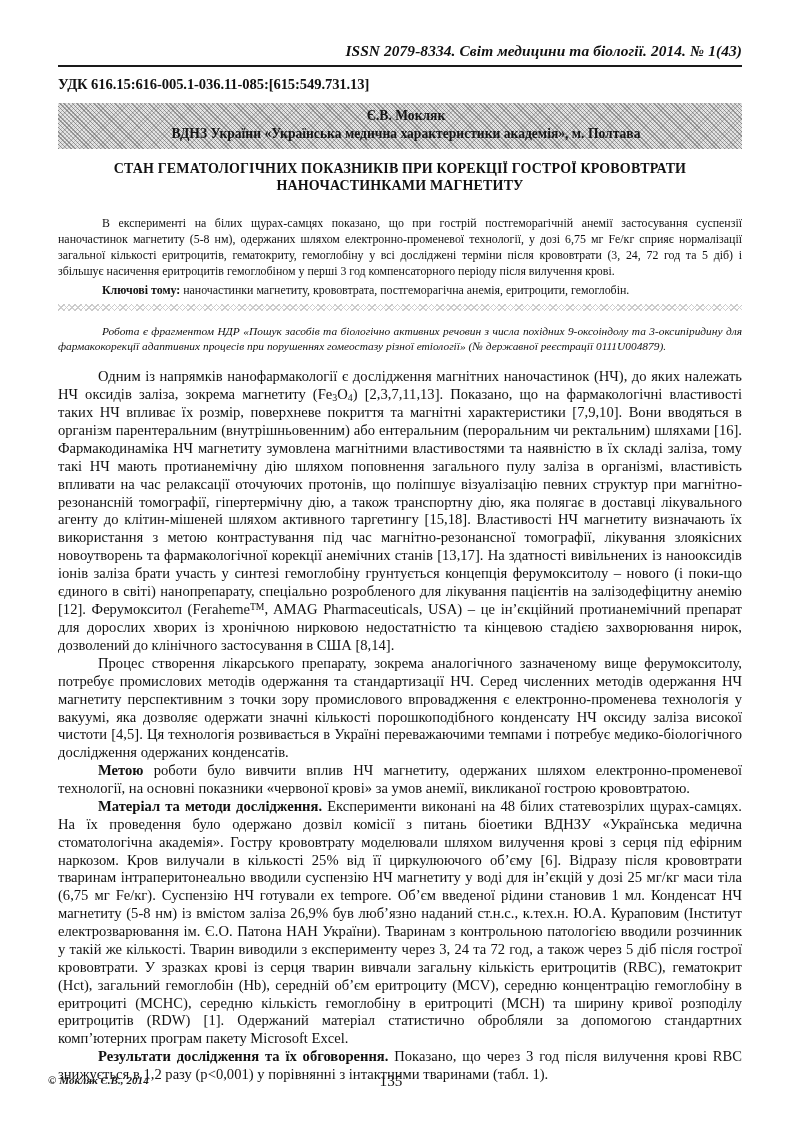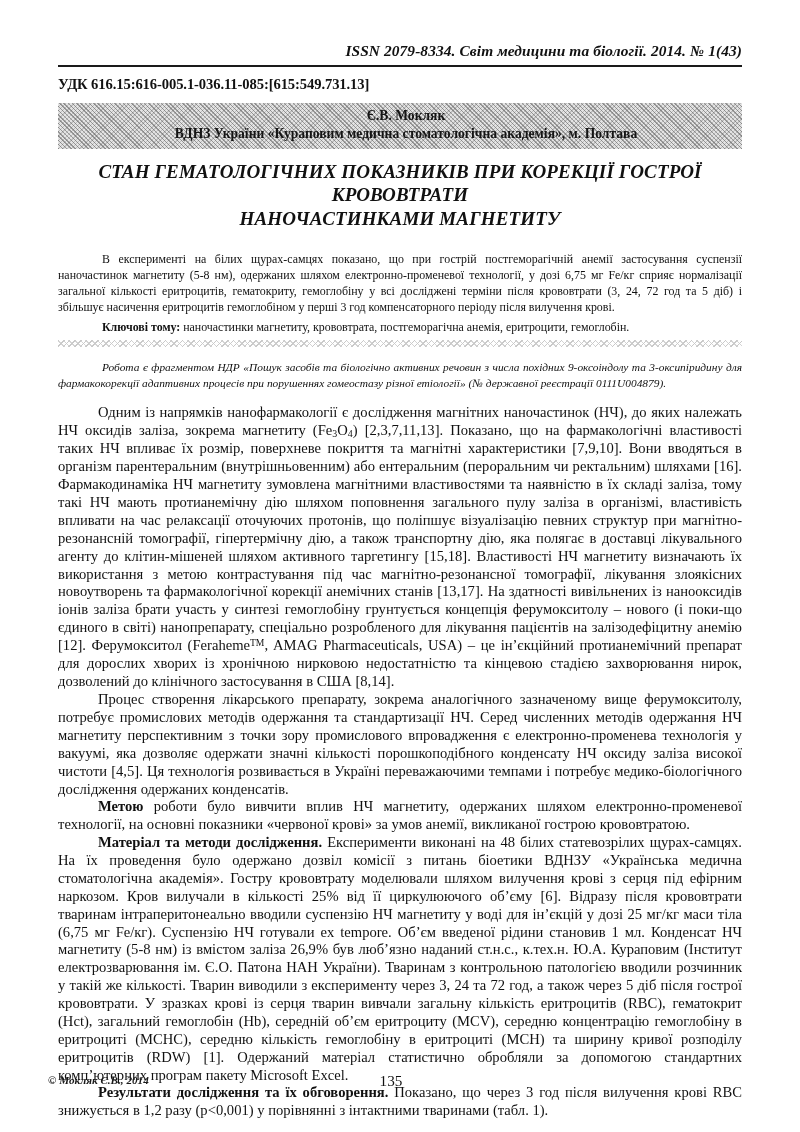--- a/index.html
+++ b/index.html
@@ -64,24 +64,23 @@
         rgba(120,120,120,0.35) 0px, rgba(120,120,120,0.35) 1px,
         rgba(255,255,255,0) 1px, rgba(255,255,255,0) 3px);
   }
   .author-band .line { display: block; }
 
   
   .article-title {
     margin-top: 11px;
     text-align: center;
     font-weight: bold;
-    font-size: 19px;
+    font-size: 14px;
     line-height: 1.25;
     letter-spacing: 0.15px;
-    font-style: italic;
   }
   .article-title .line { display: block; }
 
   
   .abstract {
     margin-top: 20px;
     font-size: 11.9px;
     line-height: 1.36;
     text-align: justify;
     text-indent: 44px;
@@ -165,21 +164,21 @@
 
 <div class="page">
 
   <div class="running-head">ISSN 2079-8334. Світ медицини та біології. 2014. № 1(43)</div>
   <div class="rule-under-head"></div>
 
   <div class="udc">УДК 616.15:616-005.1-036.11-085:[615:549.731.13]</div>
 
   <div class="author-band">
     <span class="line">Є.В. Мокляк</span>
-    <span class="line">ВДНЗ України «Кураповим медична стоматологічна академія», м. Полтава</span>
+    <span class="line">ВДНЗ України «Українська медична характеристики академія», м. Полтава</span>
   </div>
 
   <h1 class="article-title">
     <span class="line">СТАН ГЕМАТОЛОГІЧНИХ ПОКАЗНИКІВ ПРИ КОРЕКЦІЇ ГОСТРОЇ КРОВОВТРАТИ</span>
     <span class="line">НАНОЧАСТИНКАМИ МАГНЕТИТУ</span>
   </h1>
 
   <div class="abstract">В експерименті на білих щурах-самцях показано, що при гострій постгеморагічній анемії застосування суспензії наночастинок магнетиту (5-8 нм), одержаних шляхом електронно-променевої технології, у дозі 6,75 мг Fe/кг сприяє нормалізації загальної кількості еритроцитів, гематокриту, гемоглобіну у всі досліджені терміни після крововтрати (3, 24, 72 год та 5 діб) і збільшує насичення еритроцитів гемоглобіном у перші 3 год компенсаторного періоду після вилучення крові.</div>
 
   <div class="keywords"><b>Ключові тому:</b><span> наночастинки магнетиту, крововтрата, постгеморагічна анемія, еритроцити, гемоглобін.</span></div>

